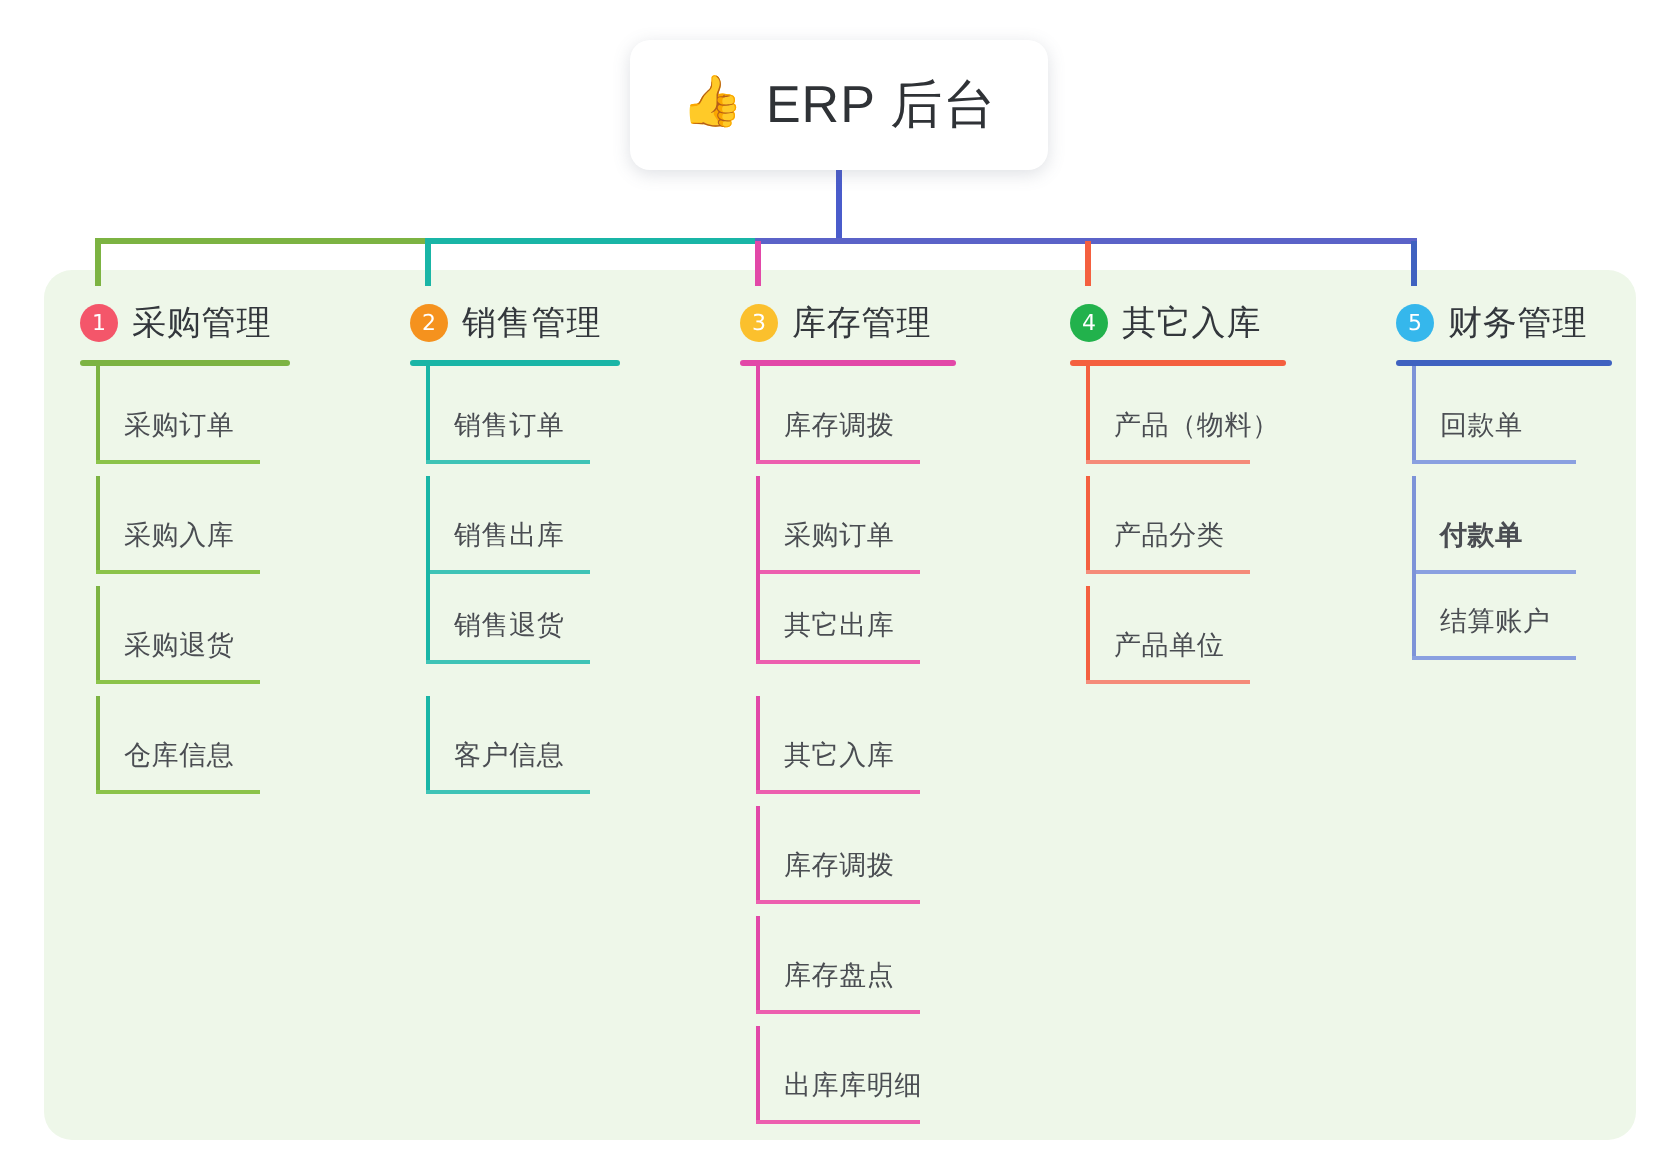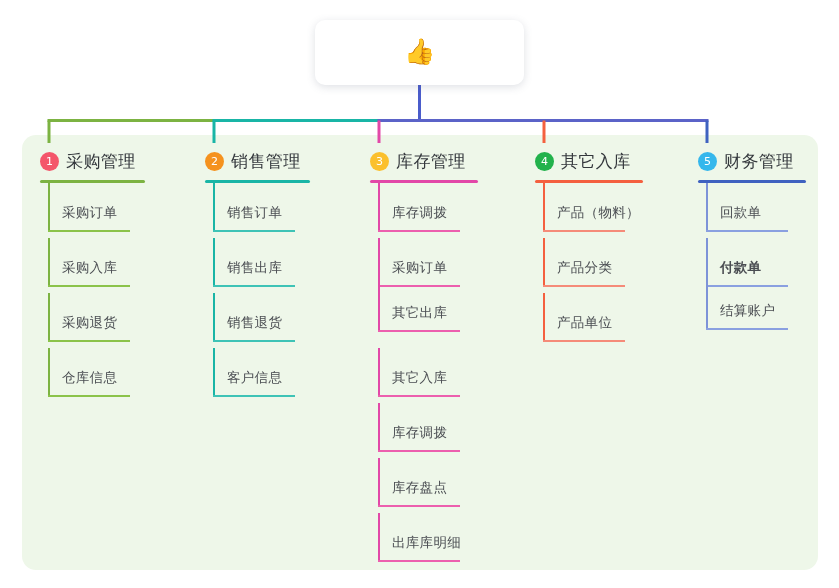--- a/index.html
+++ b/index.html
@@ -153,20 +153,21 @@
       <line x1="377.5" y1="120.5" x2="708.5" y2="120.5" stroke="#5b63c8" stroke-width="3" stroke-linecap="butt"></line>
       <line x1="49" y1="120.5" x2="49" y2="143" stroke="#7cb342" stroke-width="3" stroke-linecap="butt"></line>
       <line x1="214" y1="120.5" x2="214" y2="143" stroke="#19b5a6" stroke-width="3" stroke-linecap="butt"></line>
       <line x1="379" y1="120.5" x2="379" y2="143" stroke="#e248a8" stroke-width="3" stroke-linecap="butt"></line>
       <line x1="544" y1="120.5" x2="544" y2="143" stroke="#f4603f" stroke-width="3" stroke-linecap="butt"></line>
       <line x1="707" y1="120.5" x2="707" y2="143" stroke="#3f62c0" stroke-width="3" stroke-linecap="butt"></line>
     </svg>
 
   <div class="root-node">
     <span class="root-icon">👍</span>
+    <span class="root-title">ERP 后台</span>
   </div>
 
   <div id="columns">
       <div class="column" style="left: 40px;">
         <div class="col-head">
           <span class="badge" style="background: rgb(244, 86, 106);">1</span>
           <span class="head-label">采购管理</span>
         </div>
         <div class="head-rule" style="width: 105px; background: rgb(124, 179, 66);"></div>
         <div class="leaves">
@@ -202,21 +203,21 @@
           <div class="leaf" style="top: 0px;">
             <div class="leaf-stem" style="background: rgb(25, 181, 166);"></div>
             <div class="leaf-label">销售订单</div>
             <div class="leaf-rule" style="background: rgb(62, 195, 182);"></div>
           </div>
           <div class="leaf" style="top: 55px;">
             <div class="leaf-stem" style="background: rgb(25, 181, 166);"></div>
             <div class="leaf-label">销售出库</div>
             <div class="leaf-rule" style="background: rgb(62, 195, 182);"></div>
           </div>
-          <div class="leaf" style="top: 110px;">
+          <div class="leaf" style="top: 100px;">
             <div class="leaf-stem" style="background: rgb(25, 181, 166);"></div>
             <div class="leaf-label">销售退货</div>
             <div class="leaf-rule" style="background: rgb(62, 195, 182);"></div>
           </div>
           <div class="leaf" style="top: 165px;">
             <div class="leaf-stem" style="background: rgb(25, 181, 166);"></div>
             <div class="leaf-label">客户信息</div>
             <div class="leaf-rule" style="background: rgb(62, 195, 182);"></div>
           </div>
         </div>

